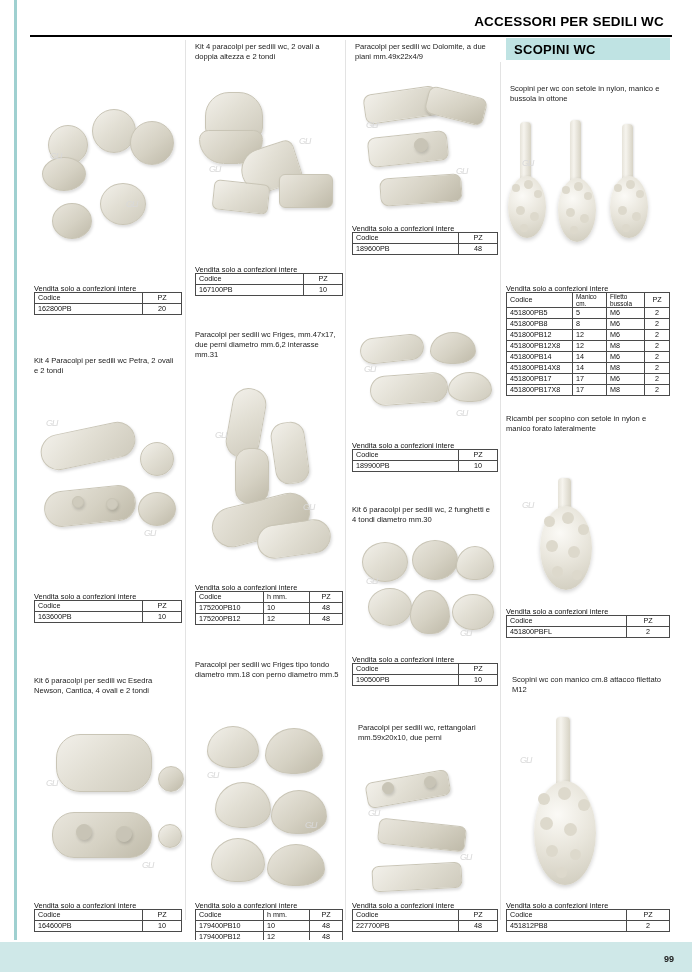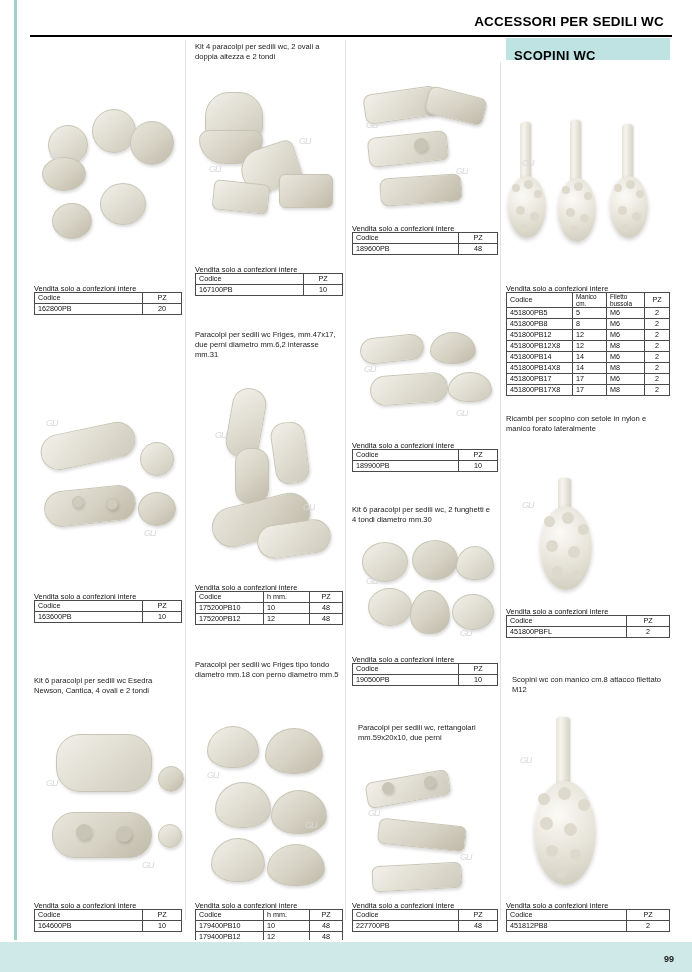--- a/index.html
+++ b/index.html
@@ -50,21 +50,20 @@
     width: 164px; height: 22px;
     background: #bfe3e3;
   }
   .scopini-band span {
     position: absolute;
     left: 8px; top: 4px;
     font-size: 13px;
     font-weight: bold;
     color: #000;
     letter-spacing: .3px;
-    margin-top: 6px;
   }
   .cap {
     position: absolute;
     font-size: 7.6px;
     line-height: 10.2px;
     color: #1a1a1a;
   }
   
   table.t {
     position: absolute;
@@ -191,20 +190,21 @@
           <th style="width:108px;">Codice</th>
           <th class="num">PZ</th>
         </tr>
     <tr>
           <td>162800PB</td>
           <td class="num">20</td>
         </tr>
   </tbody>
     </table>
 
+  <div class="cap" style="left:34px; top:356px; width:145px;">Kit 4 Paracolpi per sedili wc Petra, 2 ovali e 2 tondi</div>
 
   <div class="photo" style="left:34px; top:400px; width:148px; height:180px;">
     <div class="sh pill" style="left:6px; top:28px; width:96px; height:36px; transform:rotate(-12deg);"></div>
     <div class="sh round" style="left:106px; top:42px; width:34px; height:34px;"></div>
     <div class="sh pill d" style="left:10px; top:88px; width:92px; height:36px; transform:rotate(-6deg);"></div>
     <div class="sh round" style="left:38px; top:96px; width:12px; height:12px; background:#cfcbbd;"></div>
     <div class="sh round" style="left:72px; top:98px; width:12px; height:12px; background:#cfcbbd;"></div>
     <div class="sh round d" style="left:104px; top:92px; width:38px; height:34px;"></div>
     <div class="wm" style="left:12px; top:18px;">GLI</div>
     <div class="wm" style="left:110px; top:128px;">GLI</div>
@@ -337,20 +337,21 @@
       <td class="num">48</td>
     </tr>
     <tr>
       <td>179400PB12</td>
       <td>12</td>
       <td class="num">48</td>
     </tr>
   </tbody>
     </table>
 
+  <div class="cap" style="left:355px; top:42px; width:140px;">Paracolpi per sedili wc Dolomite, a due piani mm.49x22x4/9</div>
 
   <div class="photo" style="left:352px; top:80px; width:148px; height:140px;">
     <div class="sh rr" style="left:12px; top:10px; width:74px; height:30px; border-radius:8px; transform:rotate(-8deg);"></div>
     <div class="sh rr d" style="left:74px; top:12px; width:60px; height:28px; border-radius:8px; transform:rotate(14deg);"></div>
     <div class="sh rr" style="left:16px; top:54px; width:80px; height:30px; border-radius:8px; transform:rotate(-6deg);"></div>
     <div class="sh round" style="left:62px; top:58px; width:14px; height:14px; background:#c8c4b6;"></div>
     <div class="sh rr d" style="left:28px; top:96px; width:82px; height:28px; border-radius:8px; transform:rotate(-4deg);"></div>
     <div class="wm" style="left:14px; top:40px;">GLI</div>
     <div class="wm" style="left:104px; top:86px;">GLI</div>
   </div>
@@ -439,20 +440,21 @@
           <th style="width:106px;">Codice</th>
           <th class="num">PZ</th>
         </tr>
     <tr>
           <td>227700PB</td>
           <td class="num">48</td>
         </tr>
   </tbody>
     </table>
 
+  <div class="cap" style="left:510px; top:84px; width:150px;">Scopini per wc con setole in nylon, manico e bussola in ottone</div>
 
   <div class="photo" style="left:506px; top:118px; width:164px; height:150px;">
     <div class="brush-handle" style="left:14px; top:4px; width:11px; height:62px;"></div>
     <div class="brush-head" style="left:2px; top:58px; width:38px; height:62px;"></div>
     <div class="bristle" style="left:6px; top:66px; width:8px; height:8px;"></div>
     <div class="bristle" style="left:18px; top:62px; width:9px; height:9px;"></div>
     <div class="bristle" style="left:28px; top:72px; width:8px; height:8px;"></div>
     <div class="bristle" style="left:10px; top:88px; width:9px; height:9px;"></div>
     <div class="bristle" style="left:24px; top:94px; width:9px; height:9px;"></div>
     <div class="bristle" style="left:14px; top:106px; width:8px; height:8px;"></div>

